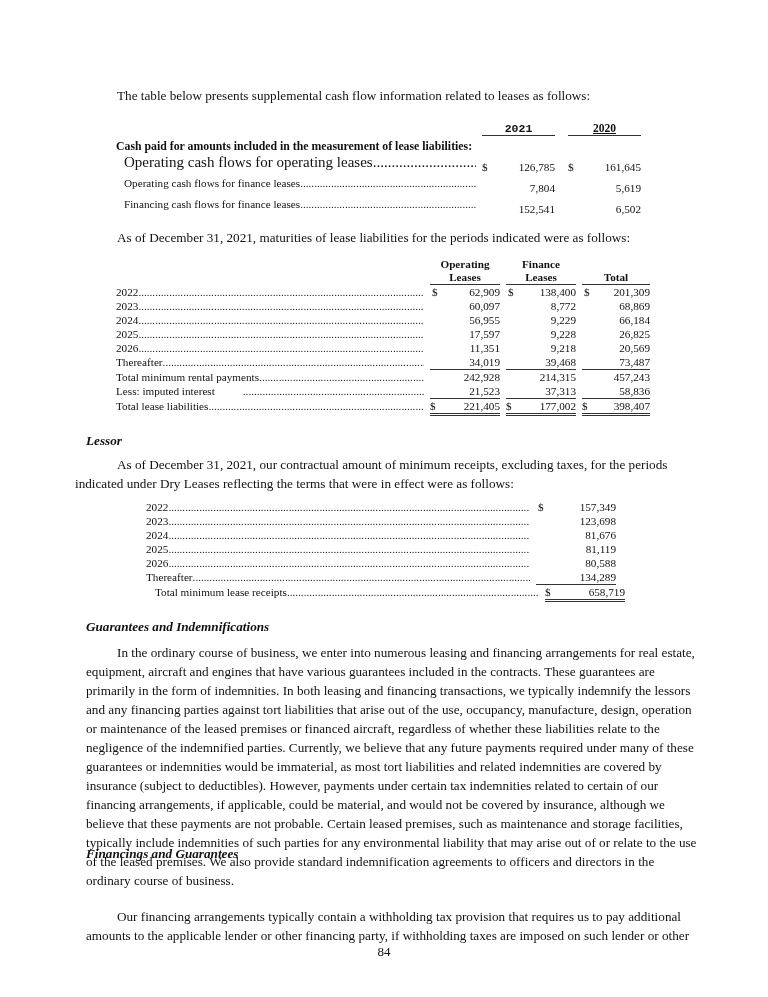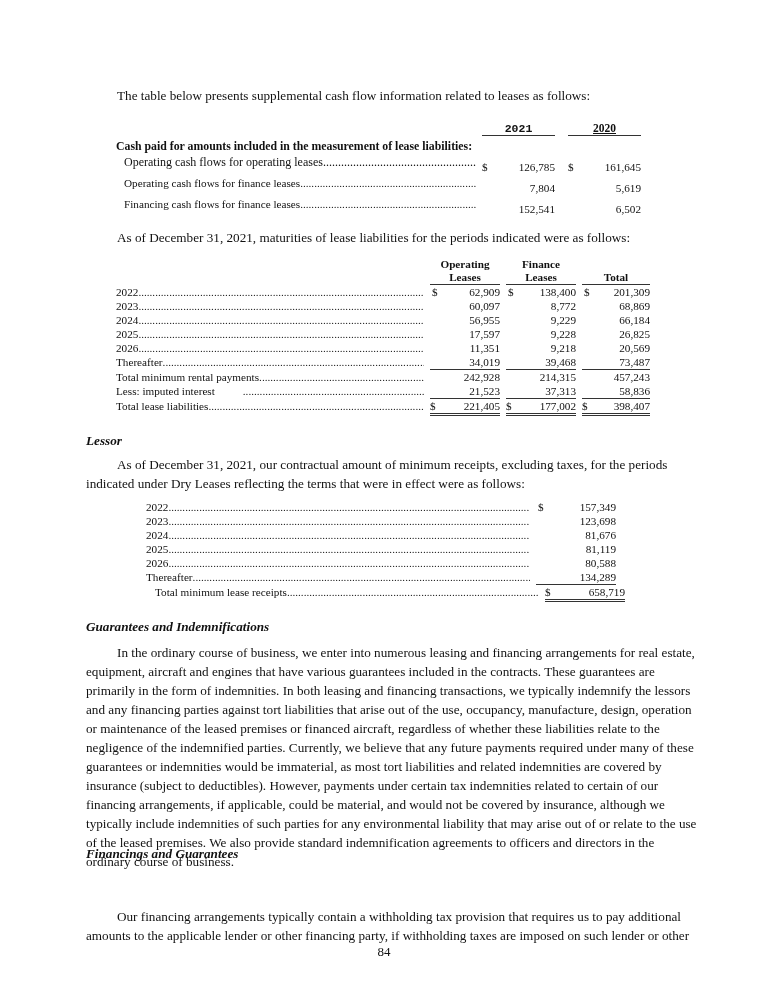--- a/index.html
+++ b/index.html
@@ -24,21 +24,21 @@
 </head>
 <body>
 
 <div class="abs para" style="left:117px; top:86px;">The table below presents supplemental cash flow information related to leases as follows:</div>
 
 <div class="abs" style="left:0; top:0;">
   <div class="abs h-bold uline" style="left:482px; top:122px; width:73px; text-align:center; font-size:11.5px; line-height:13px;font-family:Liberation Mono, monospace;">2021</div>
   <div class="abs h-bold uline" style="left:568px; top:122px; width:73px; text-align:center; font-size:11.5px; line-height:13px;text-decoration:underline;">2020</div>
   <div class="abs h-bold" style="left:116px; top:139px; font-size:11.8px; line-height:14px; white-space:nowrap;">Cash paid for amounts included in the measurement of lease liabilities:</div>
 
-  <div class="abs rowlbl" style="left:124px; top:155px; width:352px; font-size:12px; line-height:14px;">
+  <div class="abs rowlbl" style="left:124px; top:155px; width:352px; font-size:15px; line-height:14px;">
     <span style="white-space:nowrap;">Operating cash flows for operating leases</span>
     <span class="dots" style="flex:1;"></span>
   </div>
   <div class="abs" style="left:482px; top:161px; font-size:11.2px;">$</div>
   <div class="abs num" style="left:500px; top:161px; width:55px; font-size:11.2px;">126,785</div>
   <div class="abs" style="left:568px; top:161px; font-size:11.2px;">$</div>
   <div class="abs num" style="left:585px; top:161px; width:56px; font-size:11.2px;">161,645</div>
 
   <div class="abs rowlbl" style="left:124px; top:176px; width:352px; font-size:11.2px; line-height:14px;">
     <span style="white-space:nowrap;">Operating cash flows for finance leases</span>
@@ -157,21 +157,21 @@
       </div>
     <div class="cell dline" style="left:466px; width:68px; display:flex; justify-content:space-between;">
         <span>$</span>
         <span>398,407</span>
       </div>
   </div>
 </div>
 
 <div class="abs italic-bold" style="left:86px; top:433px;">Lessor</div>
 <div class="abs para" style="left:117px; top:455px;">As of December 31, 2021, our contractual amount of minimum receipts, excluding taxes, for the periods</div>
-<div class="abs para" style="left:86px; top:474px;font-family:Liberation Serif, serif;">indicated under Dry Leases reflecting the terms that were in effect were as follows:</div>
+<div class="abs para" style="left:75px; top:474px;font-family:Liberation Serif, serif;">indicated under Dry Leases reflecting the terms that were in effect were as follows:</div>
 
 <div>
   <div class="tbl-row" style="left:146px; top:501px; width:500px;">
     <div class="cell rowlbl" style="left:0; width:384px;">
         <span>2022</span>
         <span class="dots" style="flex:1;"></span>
       </div>
     <div class="cell" style="left:392px;">$</div>
     <div class="cell num" style="left:410px; width:60px;">157,349</div>
   </div>
@@ -226,20 +226,21 @@
 <div class="abs" style="left:86px; top:643px;">
   <div class="para" style="padding-left:31px;">In the ordinary course of business, we enter into numerous leasing and financing arrangements for real estate,</div>
   <div class="para">equipment, aircraft and engines that have various guarantees included in the contracts. These guarantees are</div>
   <div class="para">primarily in the form of indemnities. In both leasing and financing transactions, we typically indemnify the lessors</div>
   <div class="para">and any financing parties against tort liabilities that arise out of the use, occupancy, manufacture, design, operation</div>
   <div class="para">or maintenance of the leased premises or financed aircraft, regardless of whether these liabilities relate to the</div>
   <div class="para">negligence of the indemnified parties. Currently, we believe that any future payments required under many of these</div>
   <div class="para">guarantees or indemnities would be immaterial, as most tort liabilities and related indemnities are covered by</div>
   <div class="para">insurance (subject to deductibles).  However, payments under certain tax indemnities related to certain of our</div>
   <div class="para">financing arrangements, if applicable, could be material, and would not be covered by insurance, although we</div>
+  <div class="para">believe that these payments are not probable.  Certain leased premises, such as maintenance and storage facilities,</div>
   <div class="para">typically include indemnities of such parties for any environmental liability that may arise out of or relate to the use</div>
   <div class="para">of the leased premises.  We also provide standard indemnification agreements to officers and directors in the</div>
   <div class="para">ordinary course of business.</div>
 </div>
 
 <div class="abs italic-bold" style="left:86px; top:846px;">Financings and Guarantees</div>
 <div class="abs" style="left:86px; top:907px;">
   <div class="para" style="padding-left:31px;">Our financing arrangements typically contain a withholding tax provision that requires us to pay additional</div>
   <div class="para">amounts to the applicable lender or other financing party, if withholding taxes are imposed on such lender or other</div>
 </div>

